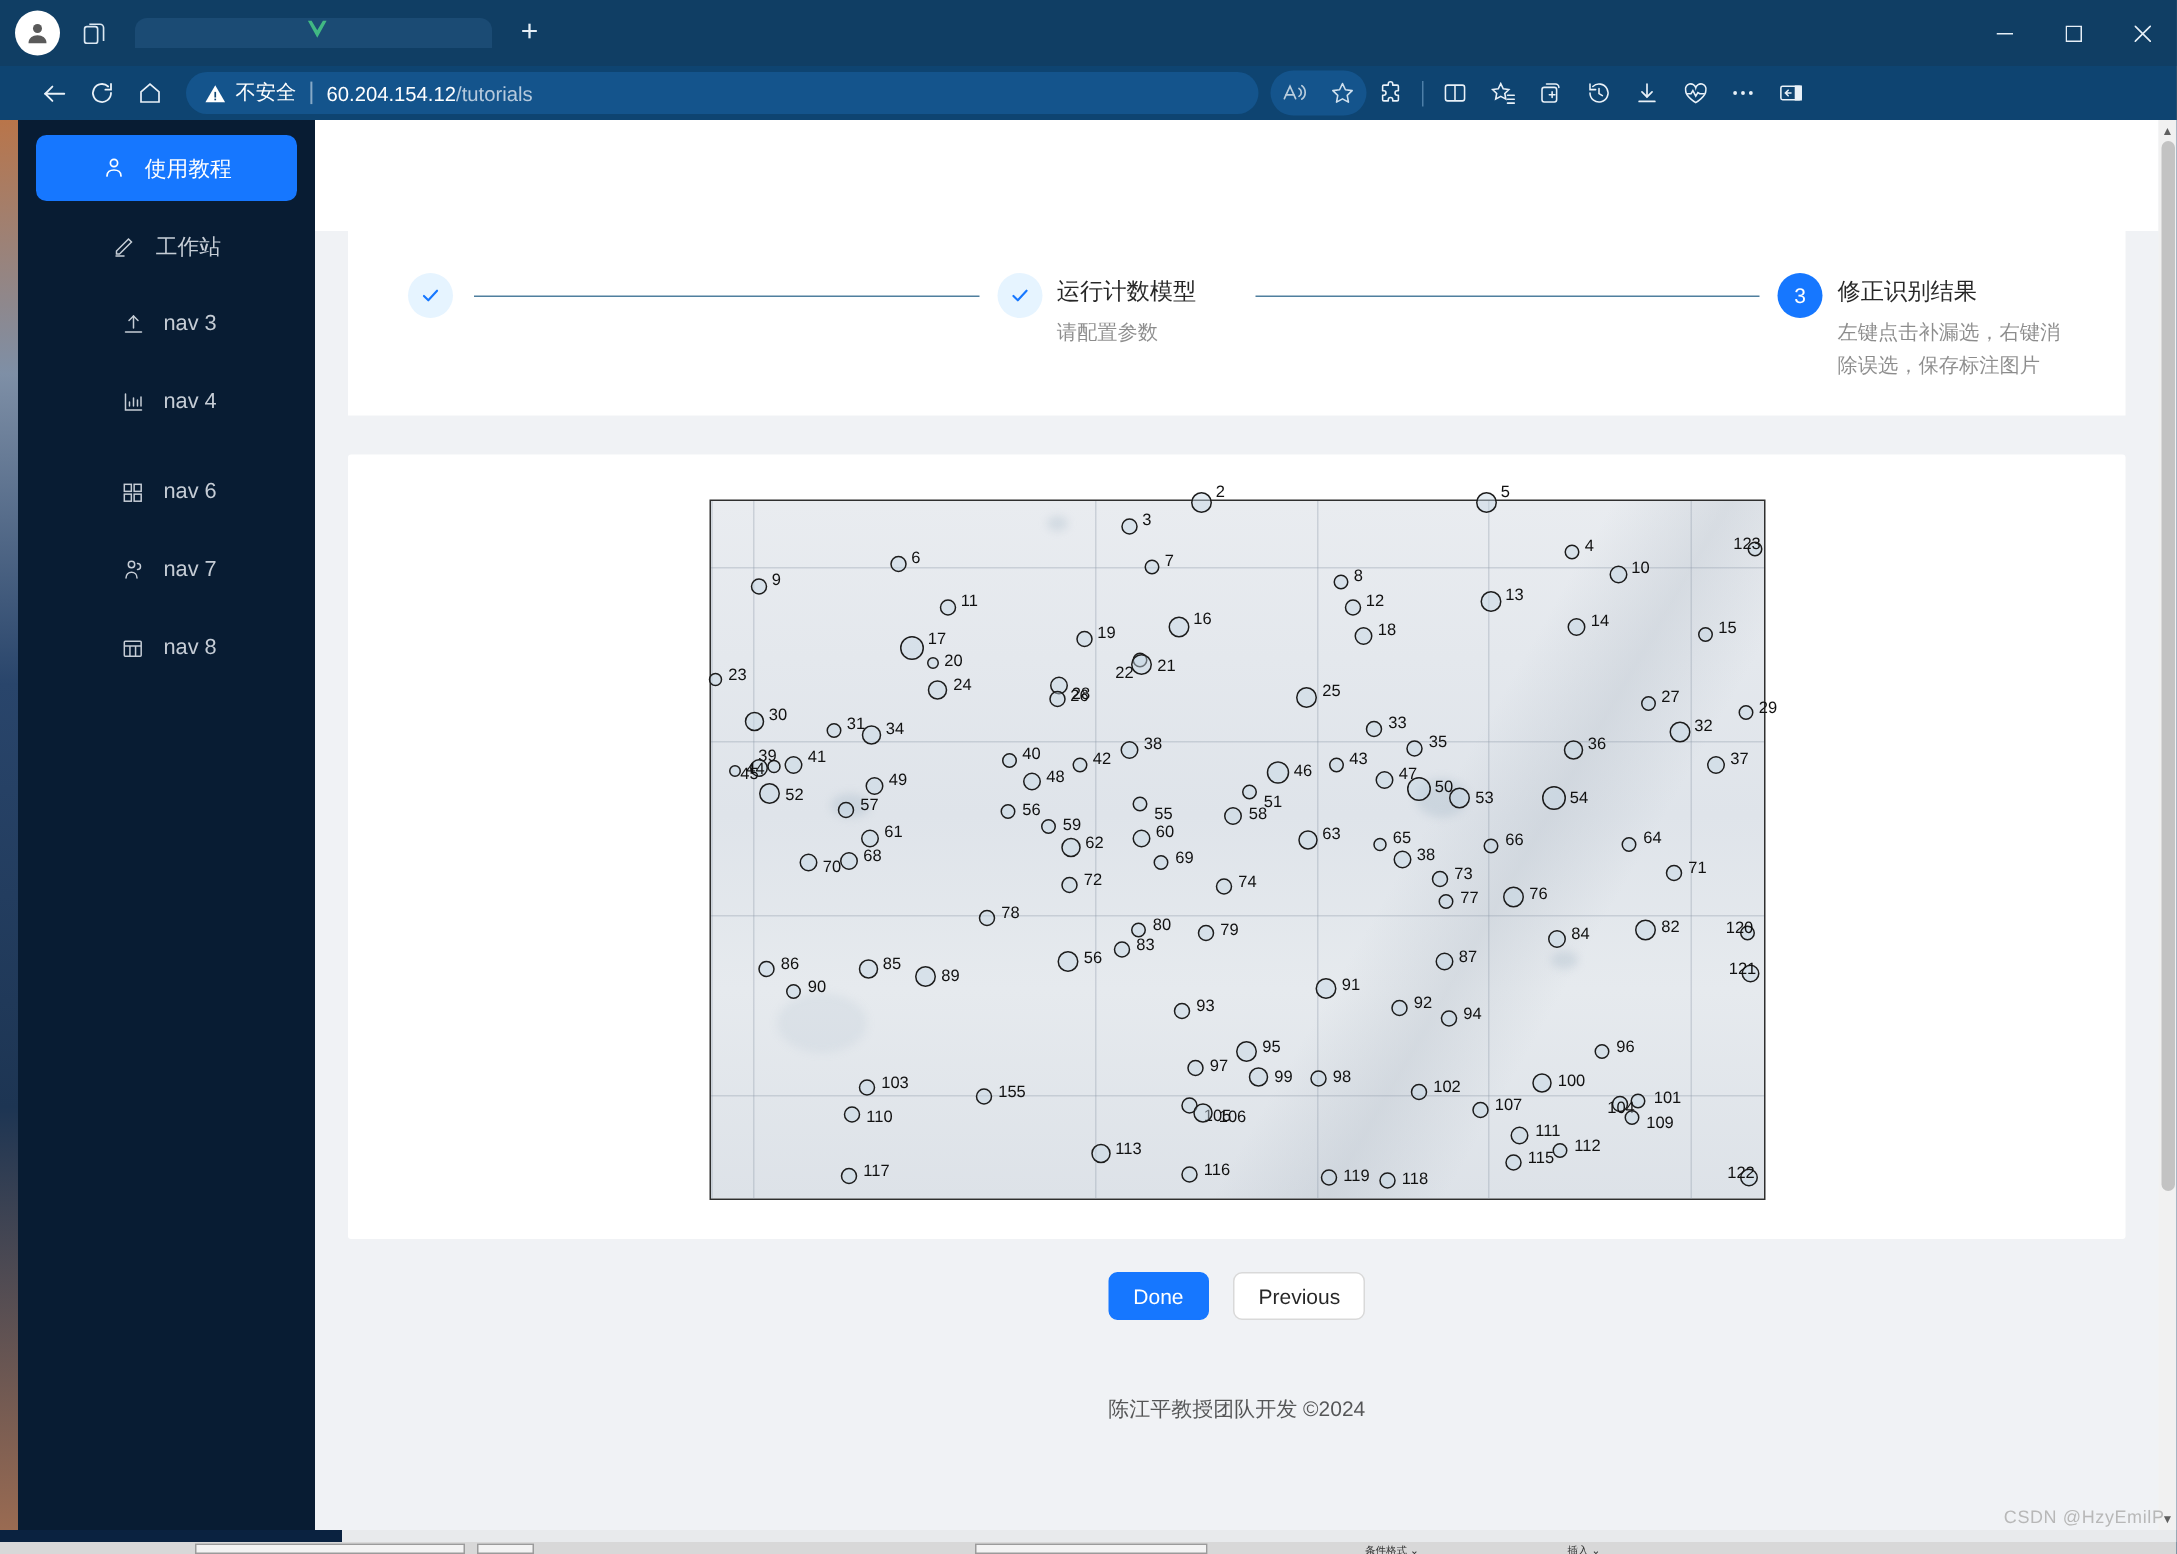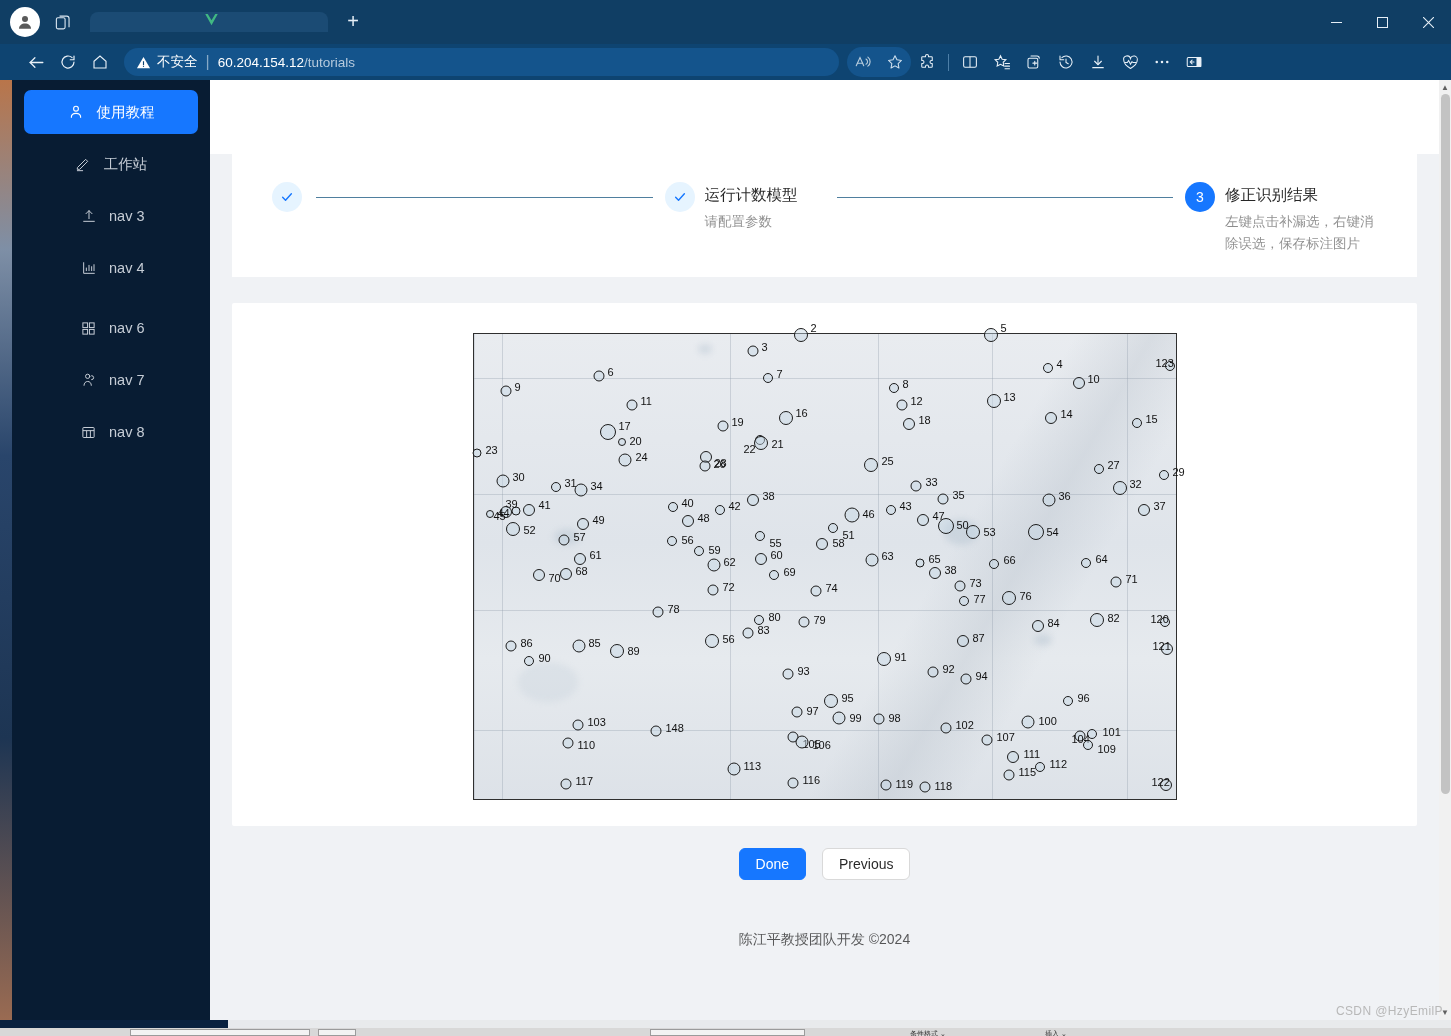--- a/index.html
+++ b/index.html
@@ -910,21 +910,21 @@
                 <div class="pt" style="left: 329px; top: 409px;">
                   <div class="ring" style="width: 13px; height: 13px;"></div>
                   <div class="lbl" style="left: 11px; top: -2px;">106</div>
                 </div>
                 <div class="pt" style="left: 514px; top: 407px;">
                   <div class="ring" style="width: 11px; height: 11px;"></div>
                   <div class="lbl" style="left: 10px; top: -8px;">107</div>
                 </div>
                 <div class="pt" style="left: 183px; top: 398px;">
                   <div class="ring" style="width: 11px; height: 11px;"></div>
-                  <div class="lbl" style="left: 10px; top: -8px;">148</div>
+                  <div class="lbl" style="left: 10px; top: -8px;">155</div>
                 </div>
                 <div class="pt" style="left: 95px; top: 410px;">
                   <div class="ring" style="width: 11px; height: 11px;"></div>
                   <div class="lbl" style="left: 10px; top: -3px;">110</div>
                 </div>
                 <div class="pt" style="left: 540px; top: 424px;">
                   <div class="ring" style="width: 12px; height: 12px;"></div>
                   <div class="lbl" style="left: 11px; top: -8px;">111</div>
                 </div>
                 <div class="pt" style="left: 567px; top: 434px;">

